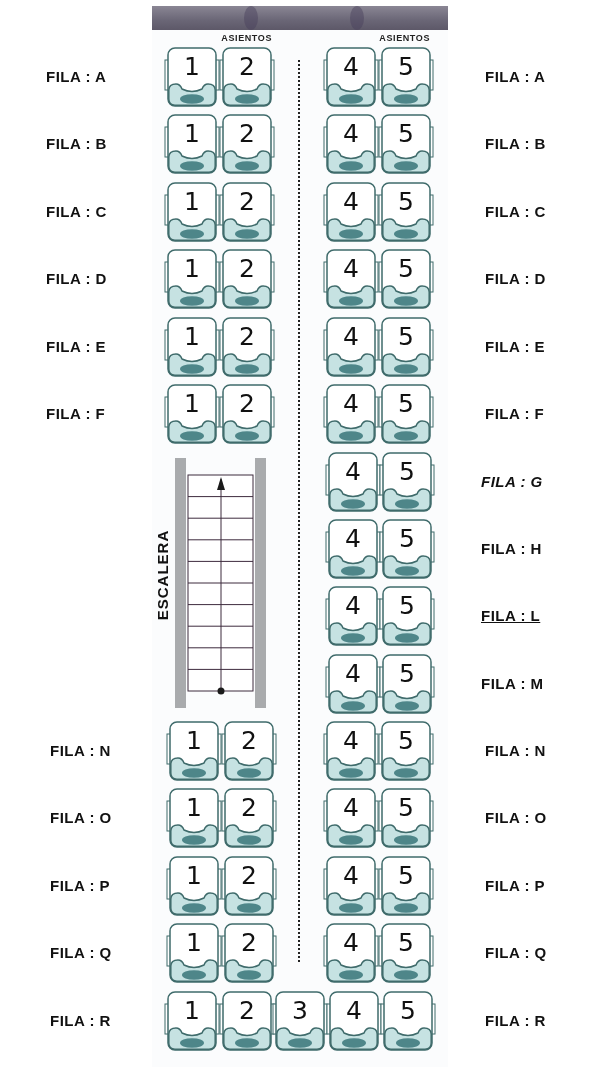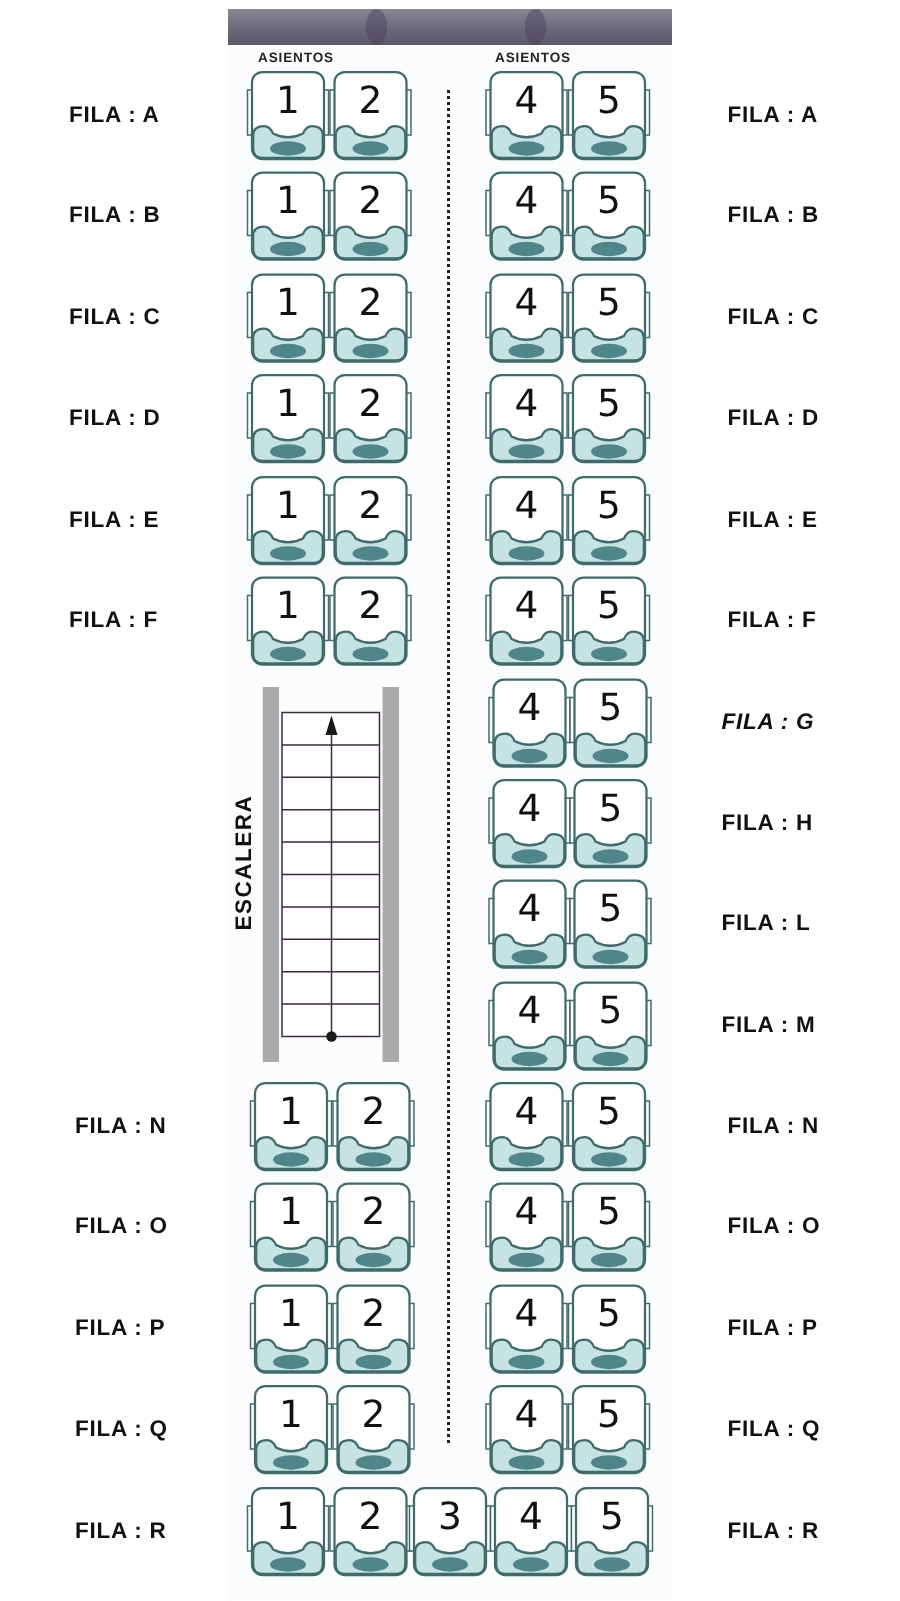--- a/index.html
+++ b/index.html
@@ -2,21 +2,21 @@
 <html><head>
 <meta charset="utf-8">
 <style>
   html, body { margin: 0; padding: 0; background: #ffffff; }
   body { width: 600px; height: 1067px; position: relative; overflow: hidden; font-family: "Liberation Sans", sans-serif; }
   #stage { position: absolute; left: 0; top: 0; width: 600px; height: 1067px; }
   .bus-bg { position: absolute; left: 152px; top: 6px; width: 296px; height: 1061px; background: #fbfcfd; }
   .top-bar { position: absolute; left: 152px; top: 6px; width: 296px; height: 24px;
     background: linear-gradient(#8a8694, #6a6676 60%, #5d5868); }
   .top-bar .bump { position: absolute; top: 0; width: 14px; height: 24px; border-radius: 50%; background: rgba(70,62,90,0.45); }
-  .col-head { position: absolute; top: 33px; font-size: 9px; font-weight: bold; letter-spacing: 0.6px; color: #222; text-align: left; width: 100px; }
+  .col-head { position: absolute; top: 33px; font-size: 9px; font-weight: bold; letter-spacing: 0.6px; color: #222; text-align: right; width: 100px; }
   .row-label { position: absolute; font-size: 15px; font-weight: bold; color: #111; letter-spacing: 0.5px; white-space: nowrap; }
   .seat { position: absolute; width: 56px; height: 62px; cursor: pointer; }
   .seat svg { position: absolute; left: 0; top: 0; }
   .seat .num { position: absolute; left: 0; top: 6px; width: 56px; text-align: center; font-size: 25px; color: #111; font-family: "DejaVu Sans", sans-serif; }
   .aisle { position: absolute; left: 298px; top: 60px; height: 902px; border-left: 2px dotted #222; }
   .stairs { position: absolute; left: 175px; top: 458px; width: 92px; height: 250px; }
   .stairs-label { position: absolute; left: 114px; top: 565px; width: 100px; height: 20px; transform: rotate(-90deg); transform-origin: center; font-weight: bold; font-size: 15px; letter-spacing: 1px; color: #111; text-align: center; }
 </style>
 </head>
 <body>
@@ -339,21 +339,21 @@
       <div class="seat" style="left: 379px; top: 518px;">
         <svg width="56" height="62" viewBox="0 0 56 62">
       <rect x="1" y="14" width="4" height="30" fill="#fff" stroke="#3f6b6b" stroke-width="1"></rect>
       <rect x="51" y="14" width="4" height="30" fill="#fff" stroke="#3f6b6b" stroke-width="1"></rect>
       <rect x="4" y="2" width="48" height="58" rx="7" fill="#fff" stroke="#3f6b6b" stroke-width="1.5"></rect>
       <path d="M4.8 44 Q5 38 12 38 Q16 38 18 43 Q28 48 38 43 Q40 38 44 38 Q51 38 51.2 44 L51.2 53 Q51.2 59.2 45 59.2 L11 59.2 Q4.8 59.2 4.8 53 Z" fill="#c6e2e2" stroke="#3f6b6b" stroke-width="1.5"></path>
       <ellipse cx="28" cy="53" rx="12" ry="4.8" fill="#4e8689"></ellipse>
     </svg>
         <div class="num">5</div>
       </div>
-      <div class="row-label" style="left: 481px; top: 607px;">FILA : L</div>
+      <div class="row-label" style="left: 481px; top: 607px; text-decoration: underline;">FILA : L</div>
       <div class="seat" style="left: 325px; top: 585px;">
         <svg width="56" height="62" viewBox="0 0 56 62">
       <rect x="1" y="14" width="4" height="30" fill="#fff" stroke="#3f6b6b" stroke-width="1"></rect>
       <rect x="51" y="14" width="4" height="30" fill="#fff" stroke="#3f6b6b" stroke-width="1"></rect>
       <rect x="4" y="2" width="48" height="58" rx="7" fill="#fff" stroke="#3f6b6b" stroke-width="1.5"></rect>
       <path d="M4.8 44 Q5 38 12 38 Q16 38 18 43 Q28 48 38 43 Q40 38 44 38 Q51 38 51.2 44 L51.2 53 Q51.2 59.2 45 59.2 L11 59.2 Q4.8 59.2 4.8 53 Z" fill="#c6e2e2" stroke="#3f6b6b" stroke-width="1.5"></path>
       <ellipse cx="28" cy="53" rx="12" ry="4.8" fill="#4e8689"></ellipse>
     </svg>
         <div class="num">4</div>
       </div>

